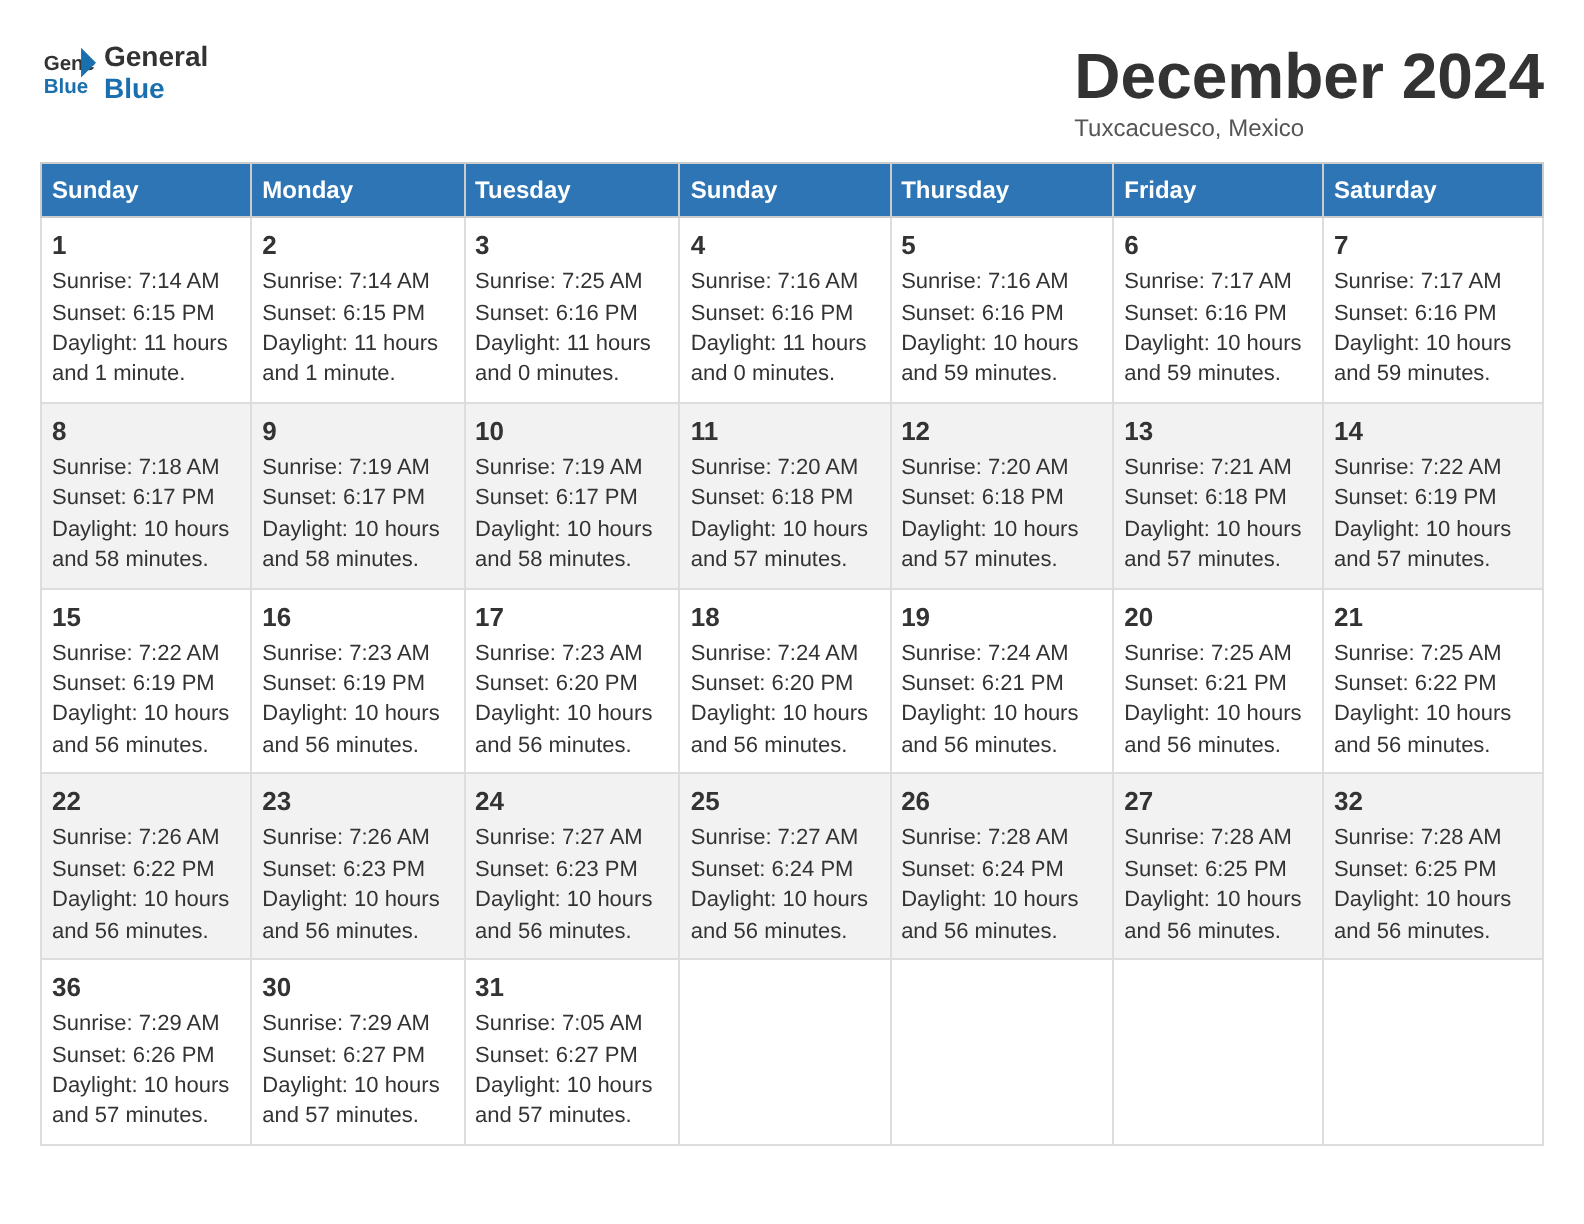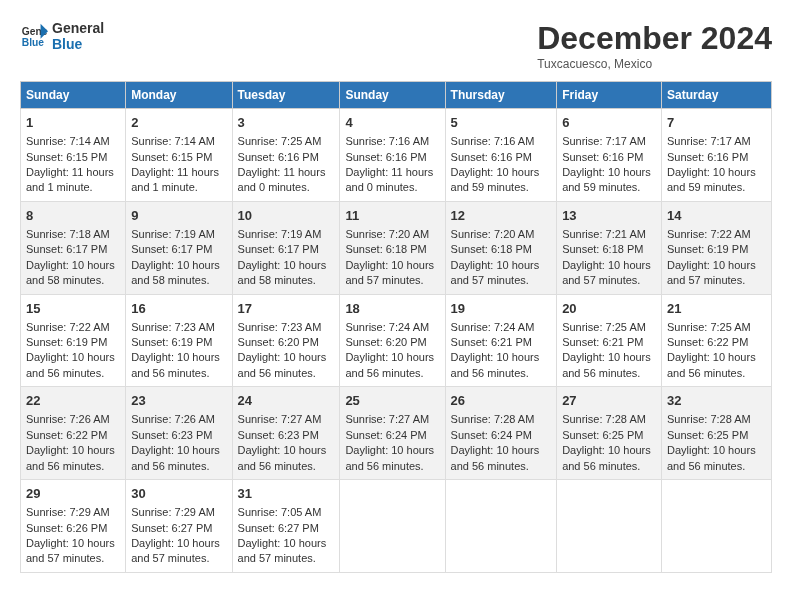--- a/index.html
+++ b/index.html
@@ -194,21 +194,21 @@
 Sunset: 6:24 PM
 Daylight: 10 hours and 56 minutes.</span></td>
         <td><span class="day-num">27</span><span style="white-space: pre-line;">Sunrise: 7:28 AM
 Sunset: 6:25 PM
 Daylight: 10 hours and 56 minutes.</span></td>
         <td><span class="day-num">32</span><span style="white-space: pre-line;">Sunrise: 7:28 AM
 Sunset: 6:25 PM
 Daylight: 10 hours and 56 minutes.</span></td>
       </tr>
       <tr>
-        <td><span class="day-num">29</span><span style="white-space: pre-line;">Sunrise: 7:29 AM
+        <td><span class="day-num">36</span><span style="white-space: pre-line;">Sunrise: 7:29 AM
 Sunset: 6:26 PM
 Daylight: 10 hours and 57 minutes.</span></td>
         <td><span class="day-num">30</span><span style="white-space: pre-line;">Sunrise: 7:29 AM
 Sunset: 6:27 PM
 Daylight: 10 hours and 57 minutes.</span></td>
         <td><span class="day-num">31</span><span style="white-space: pre-line;">Sunrise: 7:05 AM
 Sunset: 6:27 PM
 Daylight: 10 hours and 57 minutes.</span></td>
         <td class="empty-cell"></td>
         <td class="empty-cell"></td>

